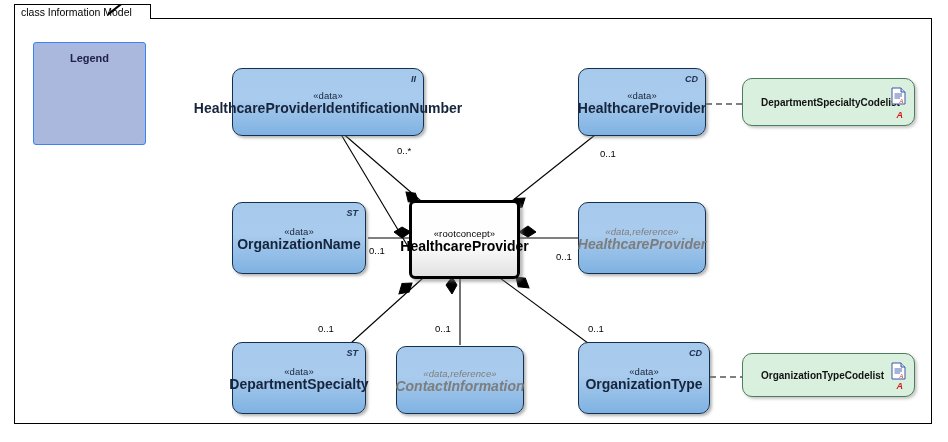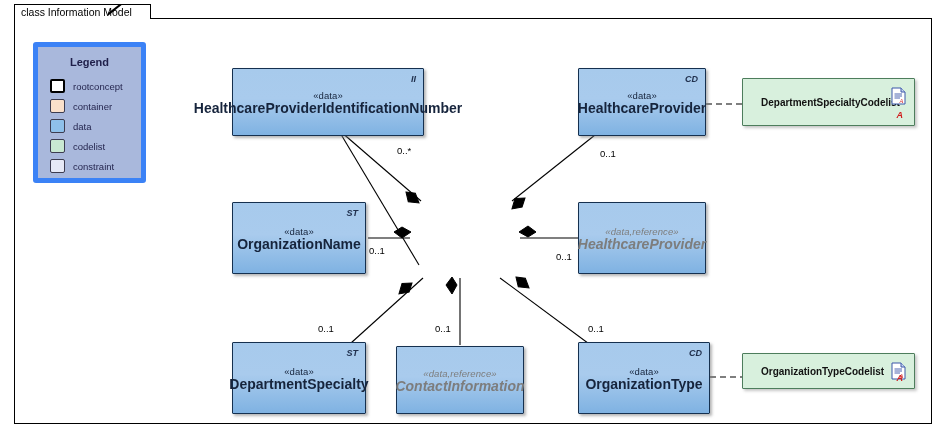--- a/index.html
+++ b/index.html
@@ -60,23 +60,23 @@
     transform: rotate(-38deg);
     transform-origin: left center;
   }
 
   
   .legend {
     position: absolute;
     left: 33px;
     top: 42px;
     width: 113px;
-    height: 141px;
+    height: 103px;
     background: #a9b8dc;
-    border: 5px solid #3b82f6;
+    border: 1px solid #3b82f6;
     border-radius: 3px;
     box-sizing: border-box;
   }
   .legend-title {
     text-align: center;
     font-size: 11px;
     font-weight: bold;
     color: #1f1f4a;
     margin-top: 9px;
   }
@@ -100,21 +100,21 @@
   .legend-label {
     font-size: 9.5px;
     color: #25264f;
     white-space: nowrap;
   }
 
   
   .node {
     position: absolute;
     box-sizing: border-box;
-    border-radius: 1px;
+    border-radius: 10px;
     display: flex;
     flex-direction: column;
     align-items: center;
     justify-content: center;
     text-align: center;
   }
   .node .stereo {
     font-size: 9.5px;
     letter-spacing: .1px;
     line-height: 13px;
@@ -243,42 +243,20 @@
     </g>
 
     <g stroke="#000" stroke-width="1.1" fill="none" stroke-dasharray="6,4">
       <line x1="706" y1="104" x2="742" y2="104"></line>
       <line x1="710" y1="377" x2="742" y2="377"></line>
     </g>
   </svg>
 
   <div class="legend">
     <div class="legend-title">Legend</div>
-    <div class="legend-rows">
-      <div class="legend-row">
-        <span class="legend-swatch thick" style="background:#ffffff"></span>
-        <span class="legend-label">rootconcept</span>
-      </div>
-      <div class="legend-row">
-        <span class="legend-swatch" style="background:#fae0cb"></span>
-        <span class="legend-label">container</span>
-      </div>
-      <div class="legend-row">
-        <span class="legend-swatch" style="background:#8fc0ea"></span>
-        <span class="legend-label">data</span>
-      </div>
-      <div class="legend-row">
-        <span class="legend-swatch" style="background:#c8e8d2"></span>
-        <span class="legend-label">codelist</span>
-      </div>
-      <div class="legend-row">
-        <span class="legend-swatch" style="background:#e6e9f7"></span>
-        <span class="legend-label">constraint</span>
-      </div>
-    </div>
   </div>
 
   <div class="node data-box" style="left:232px; top:68px; width:192px; height:68px;">
     <span class="corner">II</span>
     <span class="stereo">«data»</span>
     <span class="nm">HealthcareProviderIdentificationNumber</span>
   </div>
 
   <div class="node data-box" style="left:578px; top:68px; width:128px; height:68px;">
     <span class="corner">CD</span>
@@ -300,20 +278,24 @@
     </svg>
     <span class="red-a">A</span>
   </div>
 
   <div class="node data-box" style="left:232px; top:202px; width:134px; height:72px;">
     <span class="corner">ST</span>
     <span class="stereo">«data»</span>
     <span class="nm">OrganizationName</span>
   </div>
 
+  <div class="node root-box" style="left:409px; top:200px; width:111px; height:79px;">
+    <span class="stereo">«rootconcept»</span>
+    <span class="nm">HealthcareProvider</span>
+  </div>
 
   <div class="node data-box ref" style="left:578px; top:202px; width:128px; height:72px;">
     <span class="stereo">«data,reference»</span>
     <span class="nm">HealthcareProvider</span>
   </div>
 
   <div class="node data-box" style="left:232px; top:342px; width:134px; height:72px;">
     <span class="corner">ST</span>
     <span class="stereo">«data»</span>
     <span class="nm">DepartmentSpecialty</span>
@@ -323,21 +305,21 @@
     <span class="stereo">«data,reference»</span>
     <span class="nm">ContactInformation</span>
   </div>
 
   <div class="node data-box" style="left:578px; top:342px; width:132px; height:72px;">
     <span class="corner">CD</span>
     <span class="stereo">«data»</span>
     <span class="nm">OrganizationType</span>
   </div>
 
-  <div class="node codelist-box" style="left:742px; top:353px; width:173px; height:36px;">
+  <div class="node codelist-box" style="left:742px; top:353px; width:173px; height:44px;">
     <span class="nm">OrganizationTypeCodelist</span>
     <svg class="doc-icon" viewBox="0 0 15 18">
       <path d="M1 1 h9 l4 4 v12 h-13 z" fill="#ffffff" stroke="#3a56a8" stroke-width="1"></path>
       <path d="M10 1 v4 h4" fill="#c8d6f0" stroke="#3a56a8" stroke-width="1"></path>
       <g stroke="#3a56a8" stroke-width="0.9">
         <line x1="3.5" y1="7" x2="11" y2="7"></line>
         <line x1="3.5" y1="9" x2="11" y2="9"></line>
         <line x1="3.5" y1="11" x2="9" y2="11"></line>
       </g>
       <text x="8.5" y="16" font-size="6" fill="#d01d1d" font-family="Liberation Serif, serif" font-style="italic">A</text>

